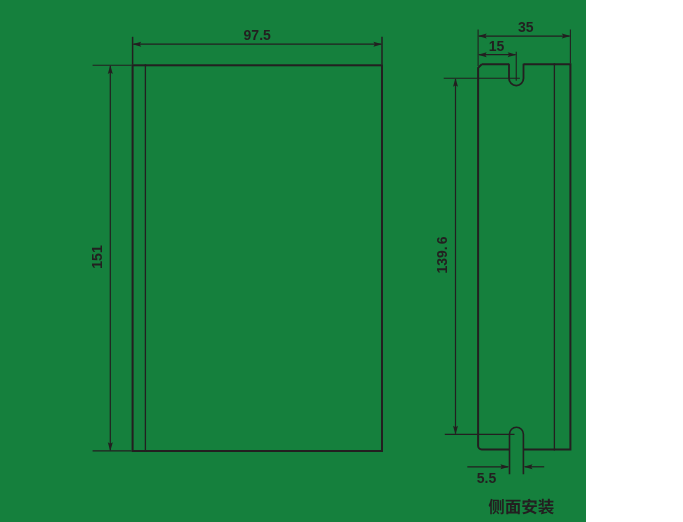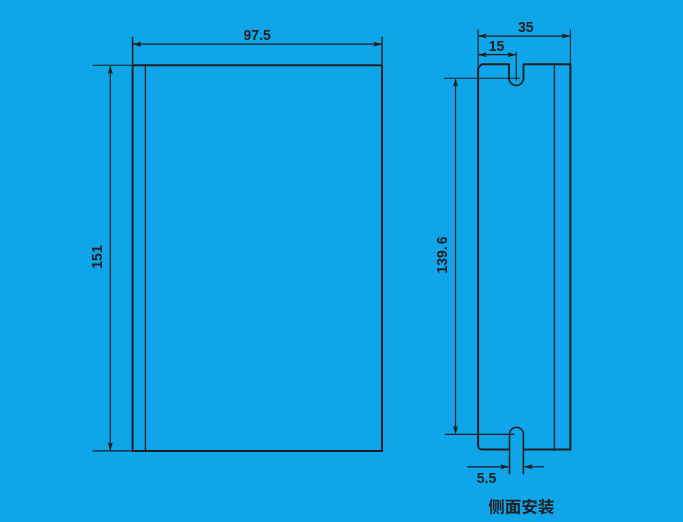--- a/index.html
+++ b/index.html
@@ -1,16 +1,16 @@
 <!DOCTYPE html>
 <html><head>
 <meta charset="utf-8">
 <style>
 html,body{margin:0;padding:0;background:#ffffff;}
-.page{position:relative;width:683px;height:522px;background:#0ea5e9;overflow:hidden;}
+.page{position:relative;width:586px;height:522px;background:#15803d;overflow:hidden;}
 text{font-family:"Liberation Sans",sans-serif;font-weight:bold;font-size:14px;fill:#231f20;}
 </style>
 </head>
 <body>
 <div class="page">
 <svg width="683" height="522" viewBox="0 0 683 522">
 <defs>
 <path id="ah" d="M0,0 L8.6,2.5 L7.1,0 L8.6,-2.5 Z" fill="#231f20"></path>
 </defs>
 <g stroke="#231f20" fill="none">

